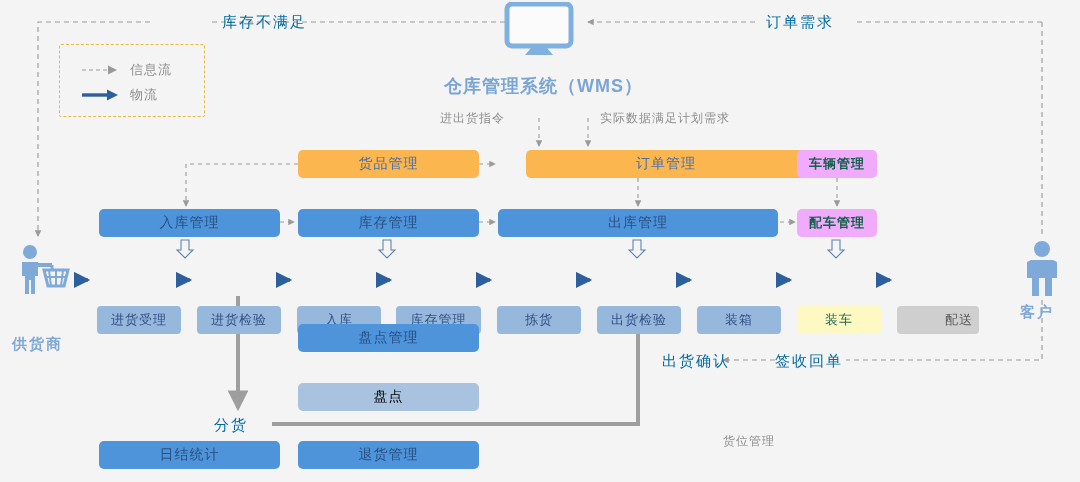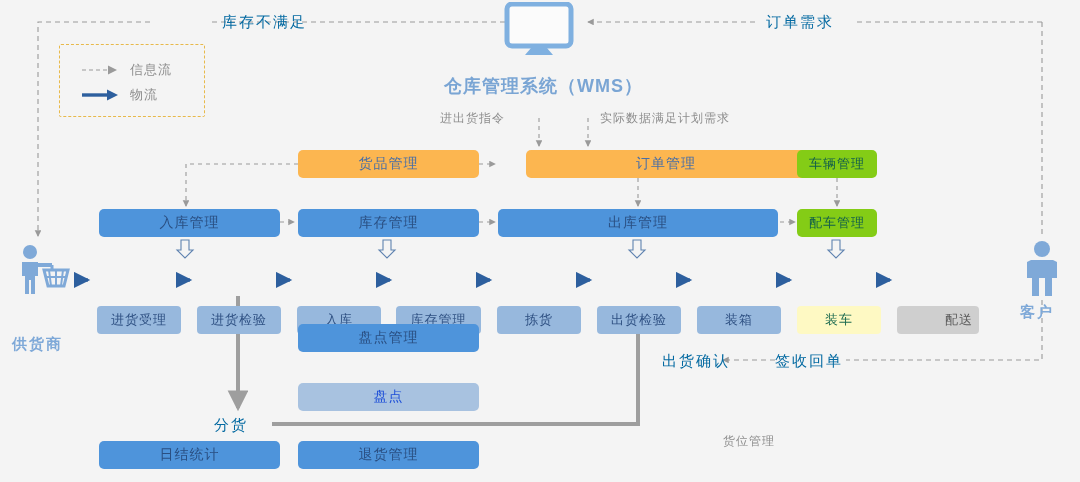--- a/index.html
+++ b/index.html
@@ -17,22 +17,22 @@
   .box{
     position:absolute;box-sizing:border-box;
     display:flex;align-items:center;justify-content:center;
     border-radius:5px;
     font-size:14px;letter-spacing:1px;
     white-space:nowrap;
   }
   .box.orange{background:#fcb650;color:#4a6fa5;}
   .box.blue{background:#4e94db;color:#2a4f82;}
   .box.blue2{background:#97b8dd;color:#2f5183;}
-  .box.blue3{background:#a8c2e0;color:#1d4ed8;}
-  .box.green{background:#84cc16;color:#14604a;font-size:13px;}
+  .box.blue3{background:#a8c2e0;color:#000000;}
+  .box.green{background:#f0abfc;color:#14604a;font-size:13px;font-weight:bold;}
   .box.mint{background:#fef9c3;color:#1d6b50;font-size:13px;}
   .box.gray{background:#cfcfcf;color:#5d5d5d;font-size:13px;padding-left:42px;}
   .box.proc{font-size:13px;border-radius:4px;margin-top:40px;}
 
   
   #legend{
     position:absolute;left:59px;top:44px;width:144px;height:71px;
     border:1px dashed #e8b94a;border-radius:2px;
     background:rgba(255,255,255,0.0);
   }

